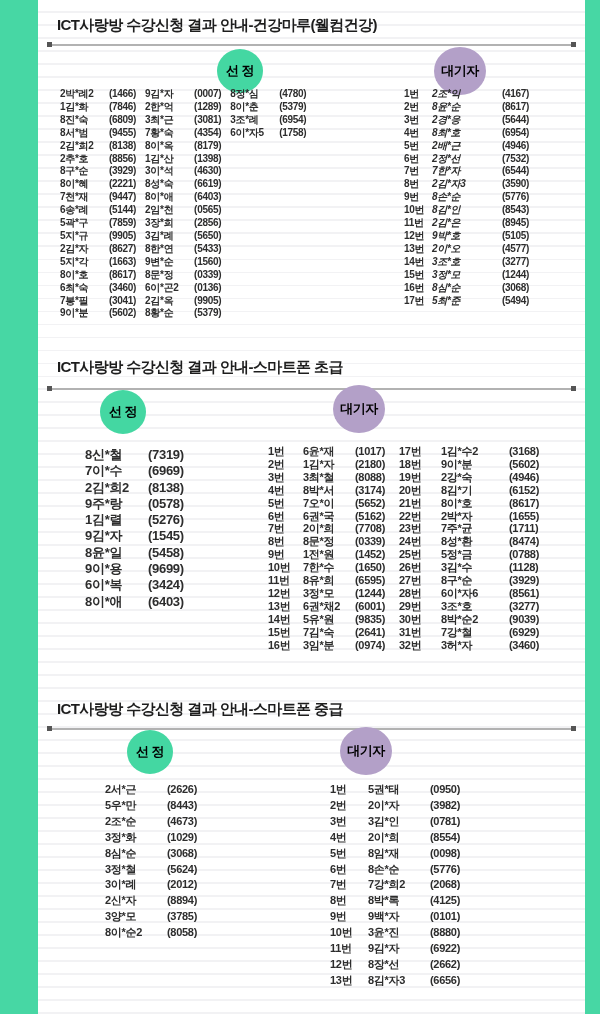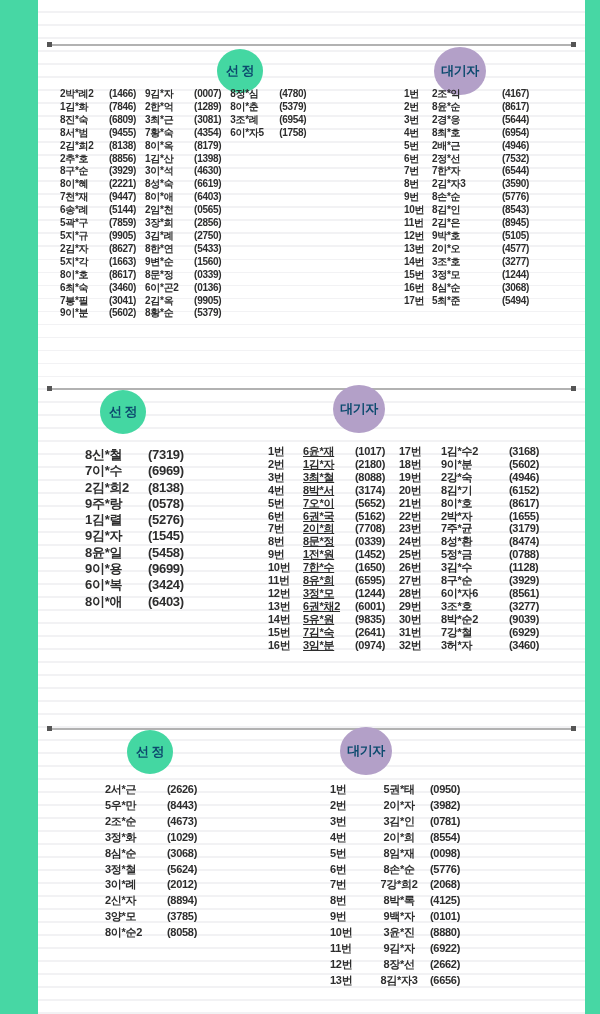--- a/index.html
+++ b/index.html
@@ -30,21 +30,21 @@
   #sec2 .divider{top:42px;}
   #sec3 .divider{top:40px;}
   .divider::before,.divider::after{
     content:"";position:absolute;top:-2px;width:5px;height:5px;background:#555;
   }
   .divider::before{left:-1px;}
   .divider::after{right:-1px;}
 
   .badge{
     position:absolute;border-radius:50%;display:flex;align-items:center;justify-content:center;
-    font-weight:bold;color:#0c4a6e;font-size:13px;letter-spacing:-0.5px;white-space:nowrap;
+    font-weight:bold;color:#000000;font-size:13px;letter-spacing:-0.5px;white-space:nowrap;
   }
   .badge.sel{width:46px;height:44px;}
   .badge.wait{width:52px;height:48px;}
   #sec1 .badge.sel{left:179px;top:49px;}
   #sec1 .badge.wait{left:396px;top:47px;}
   #sec2 .badge.sel{left:62px;top:44px;}
   #sec2 .badge.wait{left:295px;top:39px;}
   #sec3 .badge.sel{left:89px;top:42px;}
   #sec3 .badge.wait{left:302px;top:39px;}
 
@@ -52,47 +52,48 @@
   .col{display:flex;flex-direction:column;}
   .entry{display:flex;white-space:nowrap;font-weight:bold;color:#2d2d2d;}
   .entry span{display:inline-block;}
 
   
   #sec1 .cols.sel{left:22px;top:88px;gap:9px;}
   #sec1 .cols.wait{left:366px;top:88px;}
   #sec1 .entry{font-size:10px;line-height:12.9px;letter-spacing:-0.3px;}
   #sec1 .cols.sel .nm{width:49px;}
   #sec1 .cols.wait .rk{width:28px;}
-  #sec1 .cols.wait .nm{width:70px;}
+  #sec1 .cols.wait .nm{width:70px;font-style:italic;}
 
   
   #sec2 .cols.sel{left:47px;top:101px;}
   #sec2 .cols.sel .entry{font-size:13px;line-height:16.3px;letter-spacing:-0.3px;}
   #sec2 .cols.sel .nm{width:63px;}
   #sec2 .cols.wait{left:230px;top:99px;gap:14px;}
   #sec2 .cols.wait .entry{font-size:11px;line-height:12.9px;letter-spacing:-0.3px;}
   #sec2 .cols.wait .col:nth-child(1) .rk{width:35px;}
-  #sec2 .cols.wait .col:nth-child(1) .nm{min-width:52px;text-decoration:underline;}
+  #sec2 .cols.wait .col:nth-child(1) .nm{min-width:52px;}
   #sec2 .cols.wait .col:nth-child(2) .rk{width:42px;}
   #sec2 .cols.wait .col:nth-child(2) .nm{min-width:68px;}
 
   
   #sec3 .cols.sel{left:67px;top:94px;}
   #sec3 .cols.wait{left:292px;top:94px;}
   #sec3 .entry{font-size:11px;line-height:15.9px;letter-spacing:-0.3px;}
   #sec3 .cols.sel .nm{min-width:62px;}
   #sec3 .cols.wait .rk{width:38px;}
-  #sec3 .cols.wait .nm{min-width:62px;text-align:center;}
+  #sec3 .cols.wait .nm{min-width:62px;}
 </style>
 </head>
 <body style="background: rgb(71, 215, 164);">
 
 <div class="paper">
 
   <div class="section" id="sec1">
+    <div class="sec-title">ICT사랑방 수강신청 결과 안내-건강마루(웰컴건강)</div>
     <div class="divider"></div>
     <div class="badge sel" style="background: rgb(68, 215, 162);">선 정</div>
     <div class="badge wait" style="background: rgb(179, 160, 200);">대기자</div>
     <div class="cols sel">
         <div class="col">
           <div class="entry">
             <span class="nm">2박*례2</span>
             <span class="cd">(1466)</span>
           </div>
           <div class="entry">
@@ -204,21 +205,21 @@
           <div class="entry">
             <span class="nm">2임*천</span>
             <span class="cd">(0565)</span>
           </div>
           <div class="entry">
             <span class="nm">3장*희</span>
             <span class="cd">(2856)</span>
           </div>
           <div class="entry">
             <span class="nm">3김*례</span>
-            <span class="cd">(2750)</span>
+            <span class="cd">(5650)</span>
           </div>
           <div class="entry">
             <span class="nm">8한*연</span>
             <span class="cd">(5433)</span>
           </div>
           <div class="entry">
             <span class="nm">9변*순</span>
             <span class="cd">(1560)</span>
           </div>
           <div class="entry">
@@ -342,20 +343,21 @@
           <div class="entry">
             <span class="rk">17번</span>
             <span class="nm">5최*준</span>
             <span class="cd">(5494)</span>
           </div>
         </div>
       </div>
   </div>
 
   <div class="section" id="sec2">
+    <div class="sec-title">ICT사랑방 수강신청 결과 안내-스마트폰 초급</div>
     <div class="divider"></div>
     <div class="badge sel" style="background: rgb(68, 215, 162);">선 정</div>
     <div class="badge wait" style="background: rgb(179, 160, 200);">대기자</div>
     <div class="cols sel">
         <div class="col">
           <div class="entry">
             <span class="nm">8신*철</span>
             <span class="cd">(7319)</span>
           </div>
           <div class="entry">
@@ -506,21 +508,21 @@
             <span class="cd">(8617)</span>
           </div>
           <div class="entry">
             <span class="rk">22번</span>
             <span class="nm">2박*자</span>
             <span class="cd">(1655)</span>
           </div>
           <div class="entry">
             <span class="rk">23번</span>
             <span class="nm">7주*균</span>
-            <span class="cd">(3179)</span>
+            <span class="cd">(1711)</span>
           </div>
           <div class="entry">
             <span class="rk">24번</span>
             <span class="nm">8성*환</span>
             <span class="cd">(8474)</span>
           </div>
           <div class="entry">
             <span class="rk">25번</span>
             <span class="nm">5정*금</span>
             <span class="cd">(0788)</span>
@@ -558,20 +560,21 @@
           <div class="entry">
             <span class="rk">32번</span>
             <span class="nm">3허*자</span>
             <span class="cd">(3460)</span>
           </div>
         </div>
       </div>
   </div>
 
   <div class="section" id="sec3">
+    <div class="sec-title">ICT사랑방 수강신청 결과 안내-스마트폰 중급</div>
     <div class="divider"></div>
     <div class="badge sel" style="background: rgb(68, 215, 162);">선 정</div>
     <div class="badge wait" style="background: rgb(179, 160, 200);">대기자</div>
     <div class="cols sel">
         <div class="col">
           <div class="entry">
             <span class="nm">2서*근</span>
             <span class="cd">(2626)</span>
           </div>
           <div class="entry">

